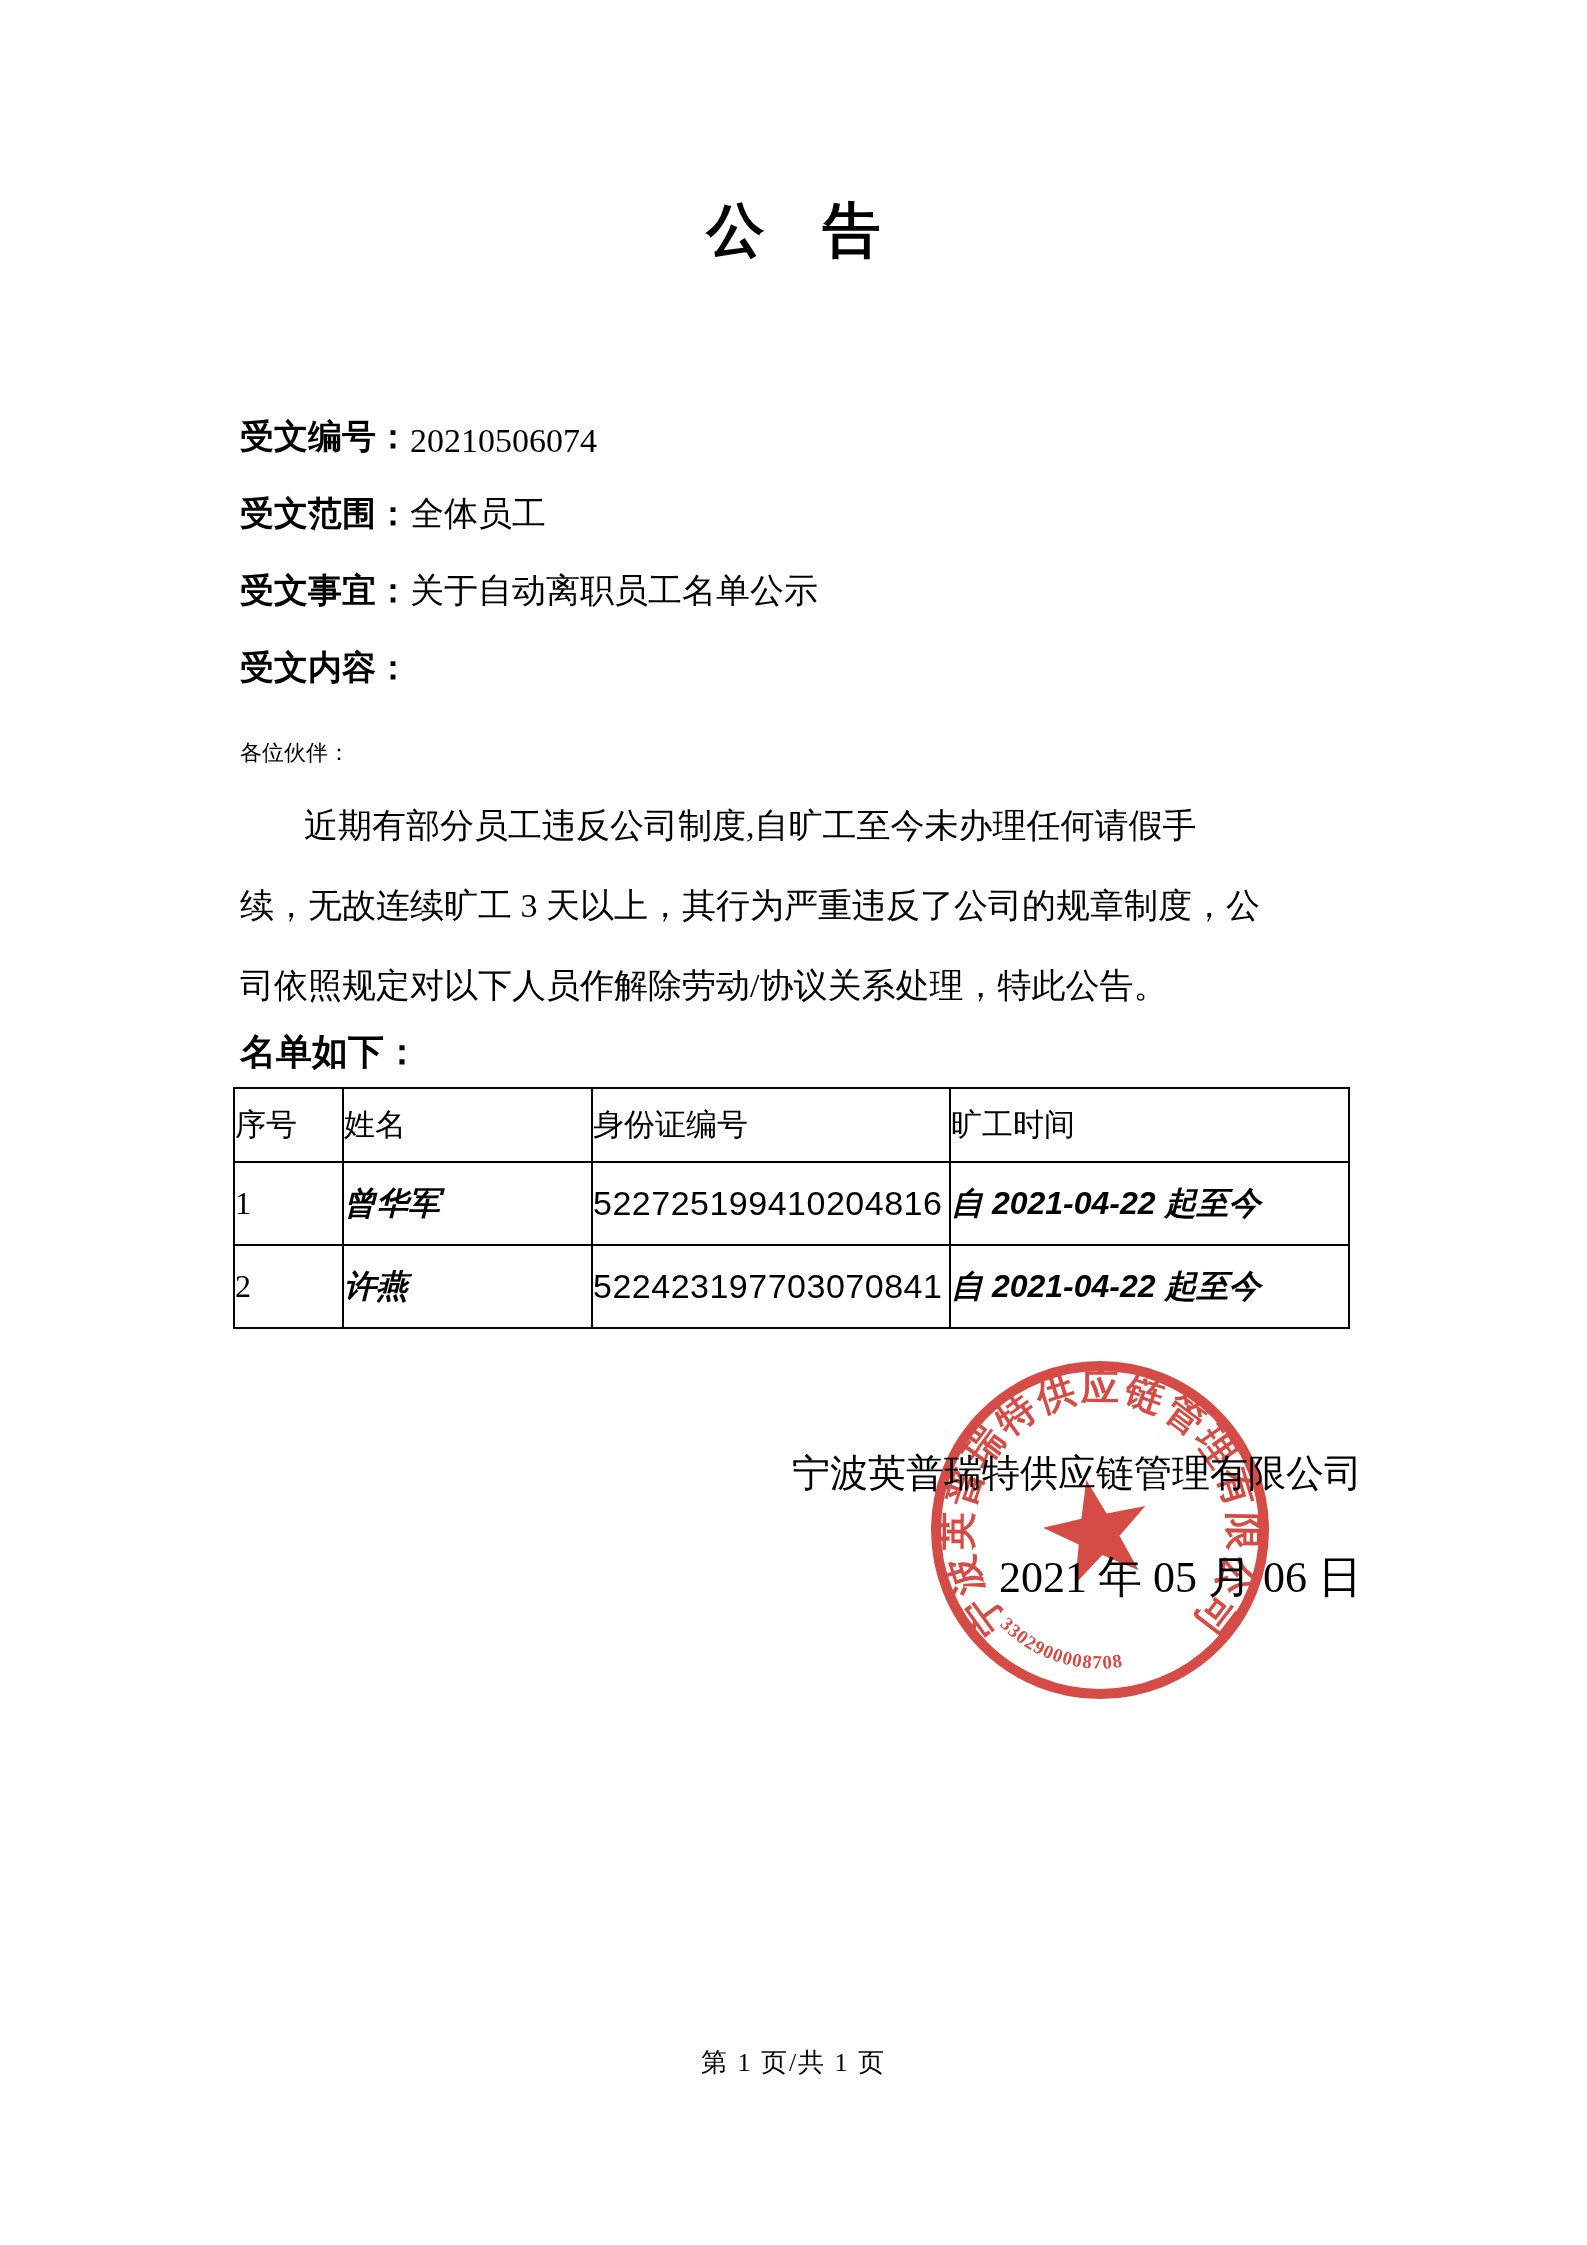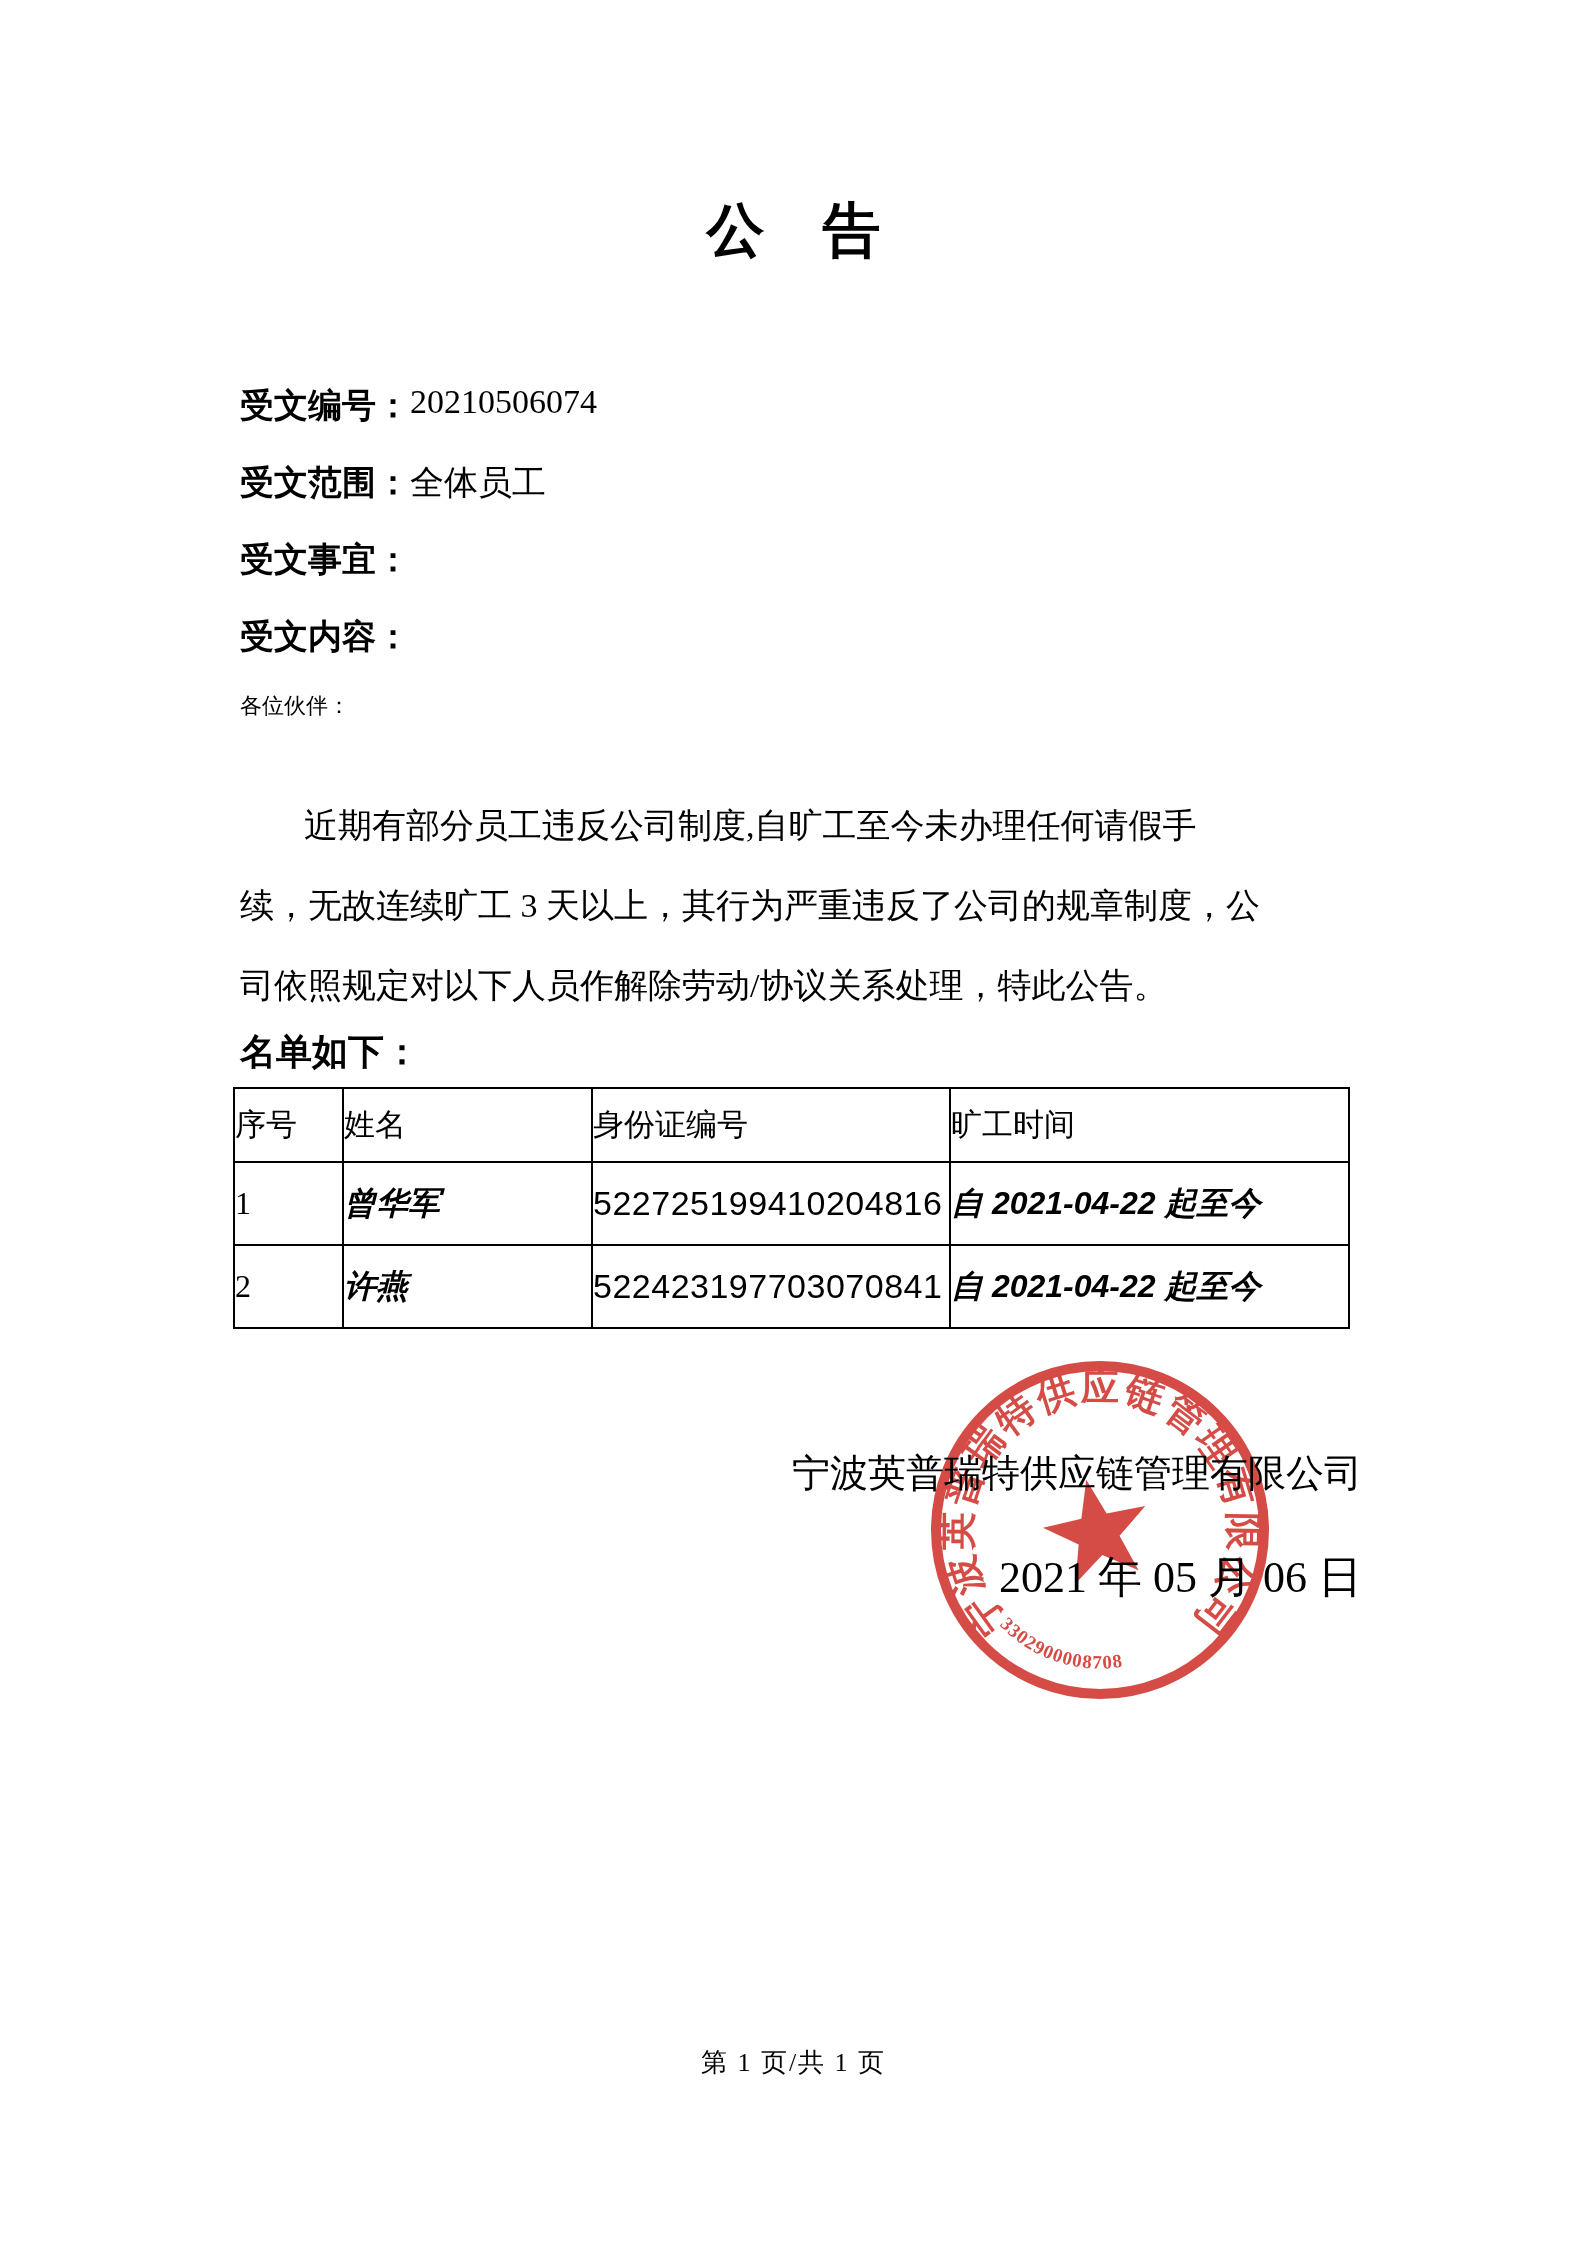--- a/index.html
+++ b/index.html
@@ -11,21 +11,21 @@
     color:#000;
     overflow:hidden;
     margin:0 auto;
   }
   .title{
     position:absolute;top:192px;left:0;right:0;
     text-align:center;
     font-size:58px;font-weight:bold;
   }
   .meta{position:absolute;top:383px;left:240px;right:228px;}
-  .meta-line{height:77px;display:flex;align-items:flex-start;font-size:34px;}
+  .meta-line{height:77px;display:flex;align-items:flex-end;font-size:34px;}
   .meta-label{font-weight:bold;white-space:pre;}
   .meta-value{white-space:pre;}
   .salutation{font-size:22px;}
   .body-block{position:absolute;top:786px;left:240px;right:232px;text-align:right;}
   .body-line{height:80px;display:flex;align-items:center;font-size:34px;white-space:pre;}
   .body-line.indent{padding-left:64px;}
   .list-label{
     position:absolute;top:1030px;left:240px;
     font-size:36px;font-weight:bold;height:45px;display:flex;align-items:center;
   }
@@ -76,20 +76,21 @@
     <div class="meta-line">
       <span class="meta-label">受文编号：</span>
         <span class="meta-value">20210506074</span>
     </div>
     <div class="meta-line">
       <span class="meta-label">受文范围：</span>
         <span class="meta-value">全体员工</span>
     </div>
     <div class="meta-line">
       <span class="meta-label">受文事宜：</span>
+        <span class="meta-value">关于自动离职员工名单公示</span>
     </div>
     <div class="meta-line">
       <span class="meta-label">受文内容：</span>
     </div>
     <div class="meta-line">
       <span class="salutation">各位伙伴：</span>
     </div>
   </div>
 
   <div class="body-block">

